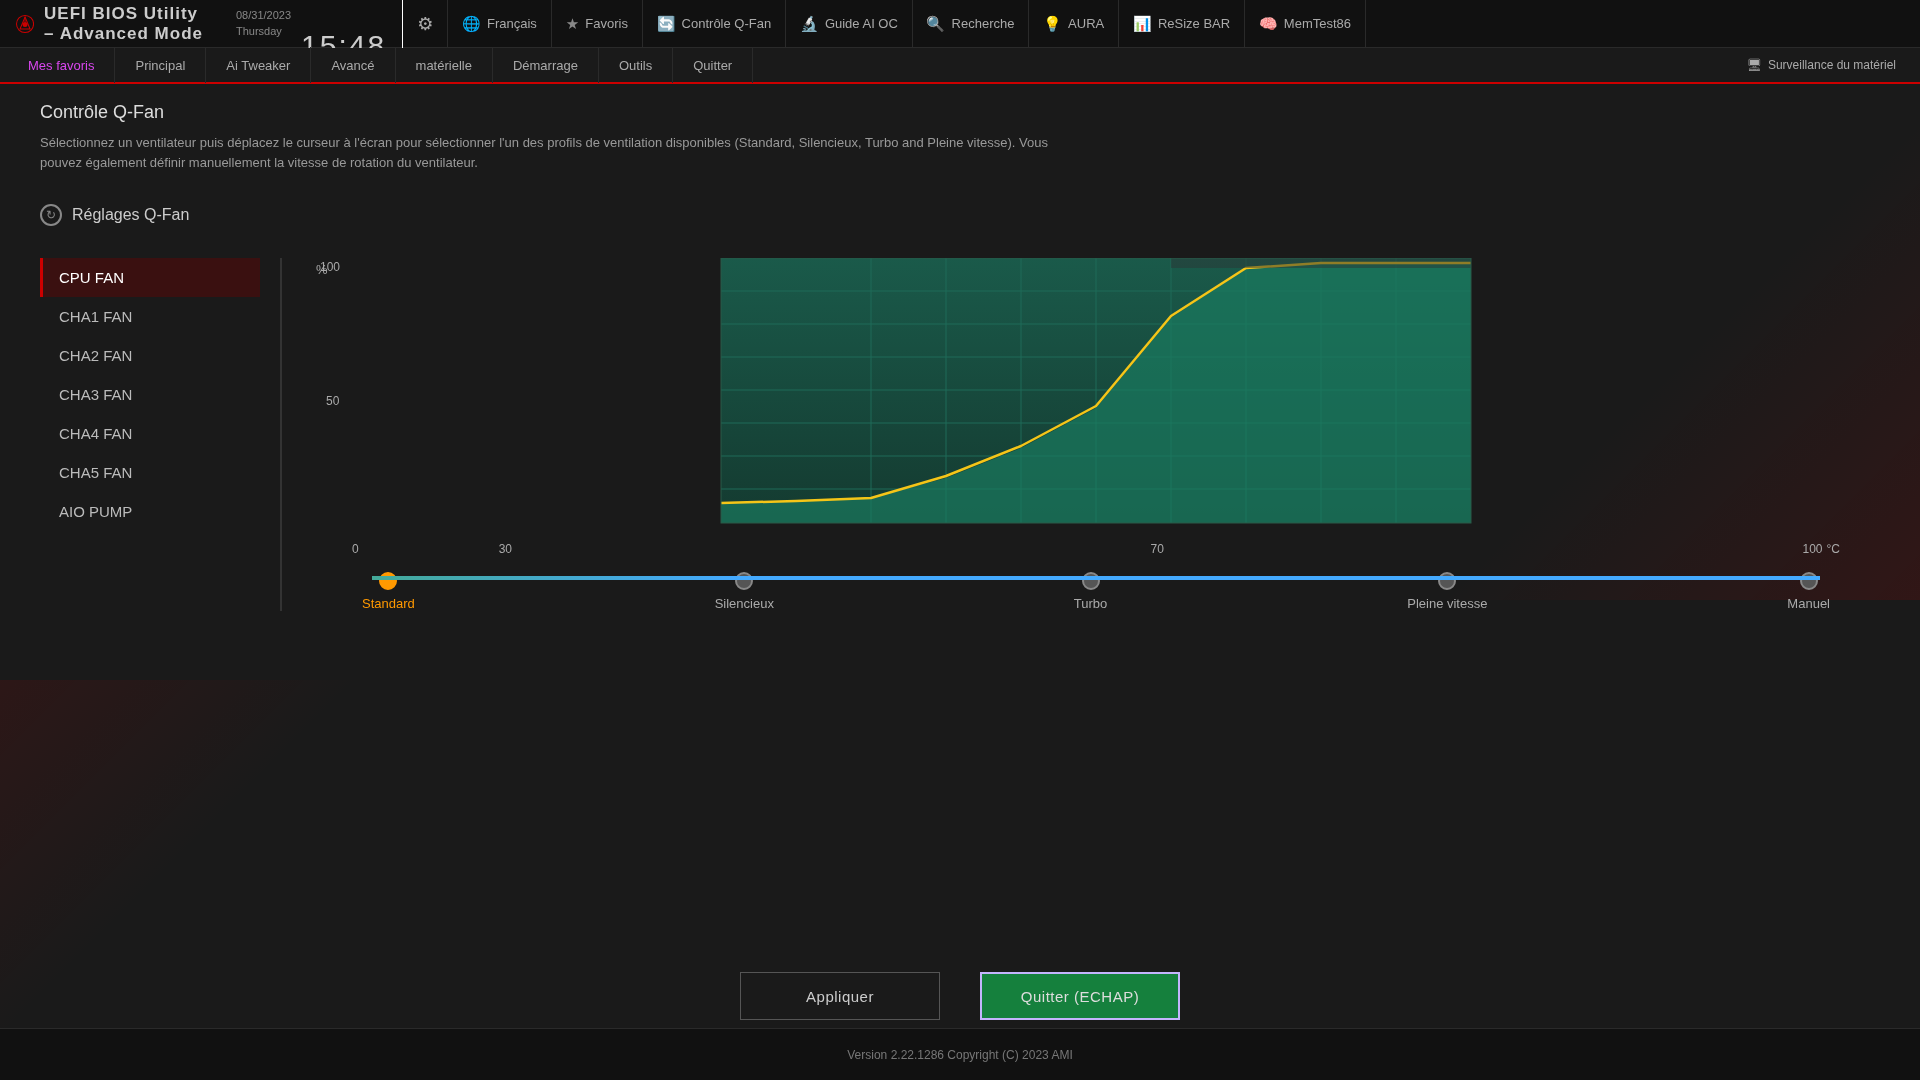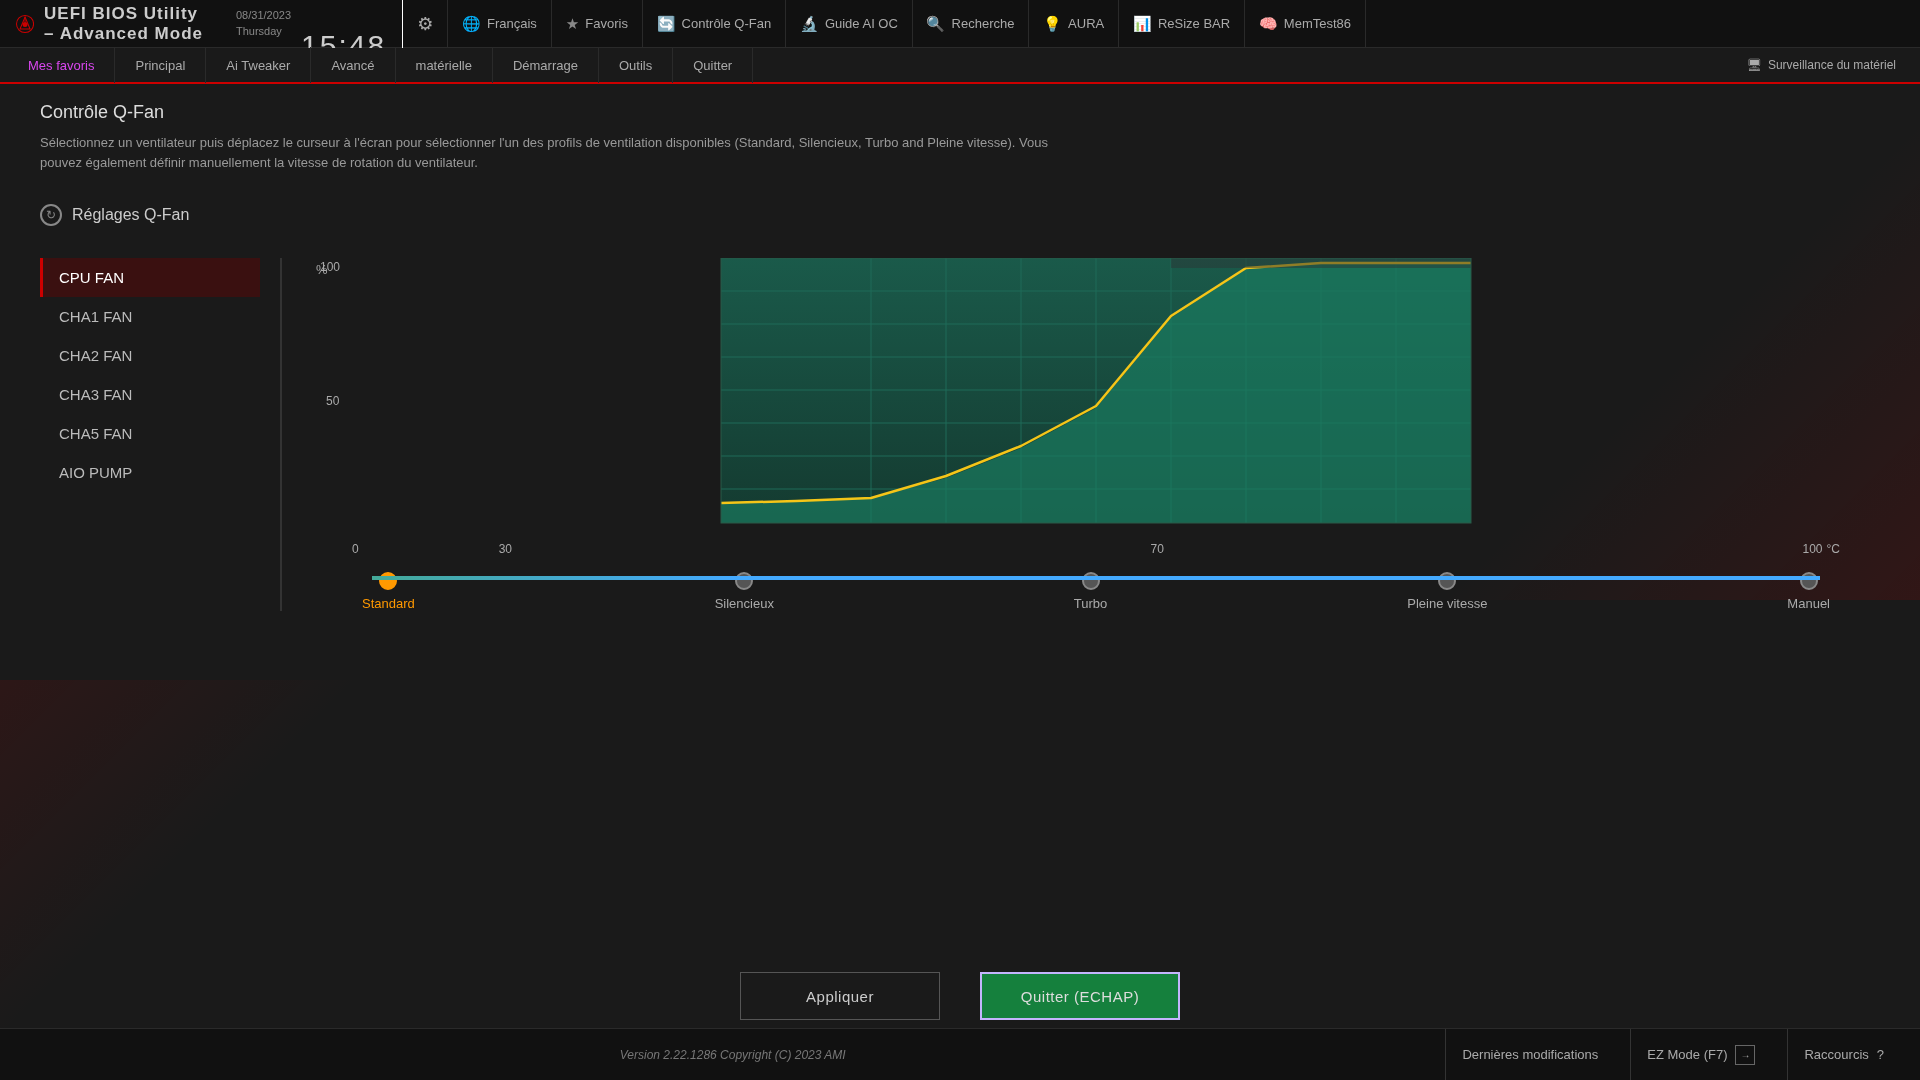--- a/index.html
+++ b/index.html
@@ -251,21 +251,20 @@
       display: flex;
       align-items: center;
       z-index: 10;
       padding: 0 20px;
     }
     .footer-center {
       flex: 1;
       text-align: center;
       font-size: 12px;
       color: #777;
-      font-style: italic;
     }
     .footer-right {
       display: flex;
       align-items: center;
       gap: 16px;
     }
     .footer-item {
       display: flex;
       align-items: center;
       gap: 8px;
@@ -383,20 +382,21 @@
     <span>Réglages Q-Fan</span>
   </div>
 
   <div class="qfan-section">
 
     <div class="fan-list">
       <div class="fan-list-item active">CPU FAN</div>
       <div class="fan-list-item">CHA1 FAN</div>
       <div class="fan-list-item">CHA2 FAN</div>
       <div class="fan-list-item">CHA3 FAN</div>
+      <div class="fan-list-item">CHA4 FAN</div>
       <div class="fan-list-item">CHA5 FAN</div>
       <div class="fan-list-item">AIO PUMP</div>
     </div>
 
     <div class="fan-divider"></div>
 
     <div class="chart-area">
 
 
       <div class="fan-chart-wrapper">
@@ -492,26 +492,13 @@
   </div>
 </div>
 
 <div class="bottom-bar">
   <button class="btn">Appliquer</button>
   <button class="btn primary">Quitter (ECHAP)</button>
 </div>
 
 <div class="footer">
   <div class="footer-center">Version 2.22.1286 Copyright (C) 2023 AMI</div>
-  <div class="footer-right">
-    <div class="footer-item">
-      <span>Dernières modifications</span>
-    </div>
-    <div class="footer-item">
-      <span>EZ Mode (F7)</span>
-      <div class="fi-icon">→</div>
-    </div>
-    <div class="footer-last">
-      <span>Raccourcis</span>
-      <div class="fi-icon">?</div>
-    </div>
-  </div>
 </div>
 
 </body></html>

